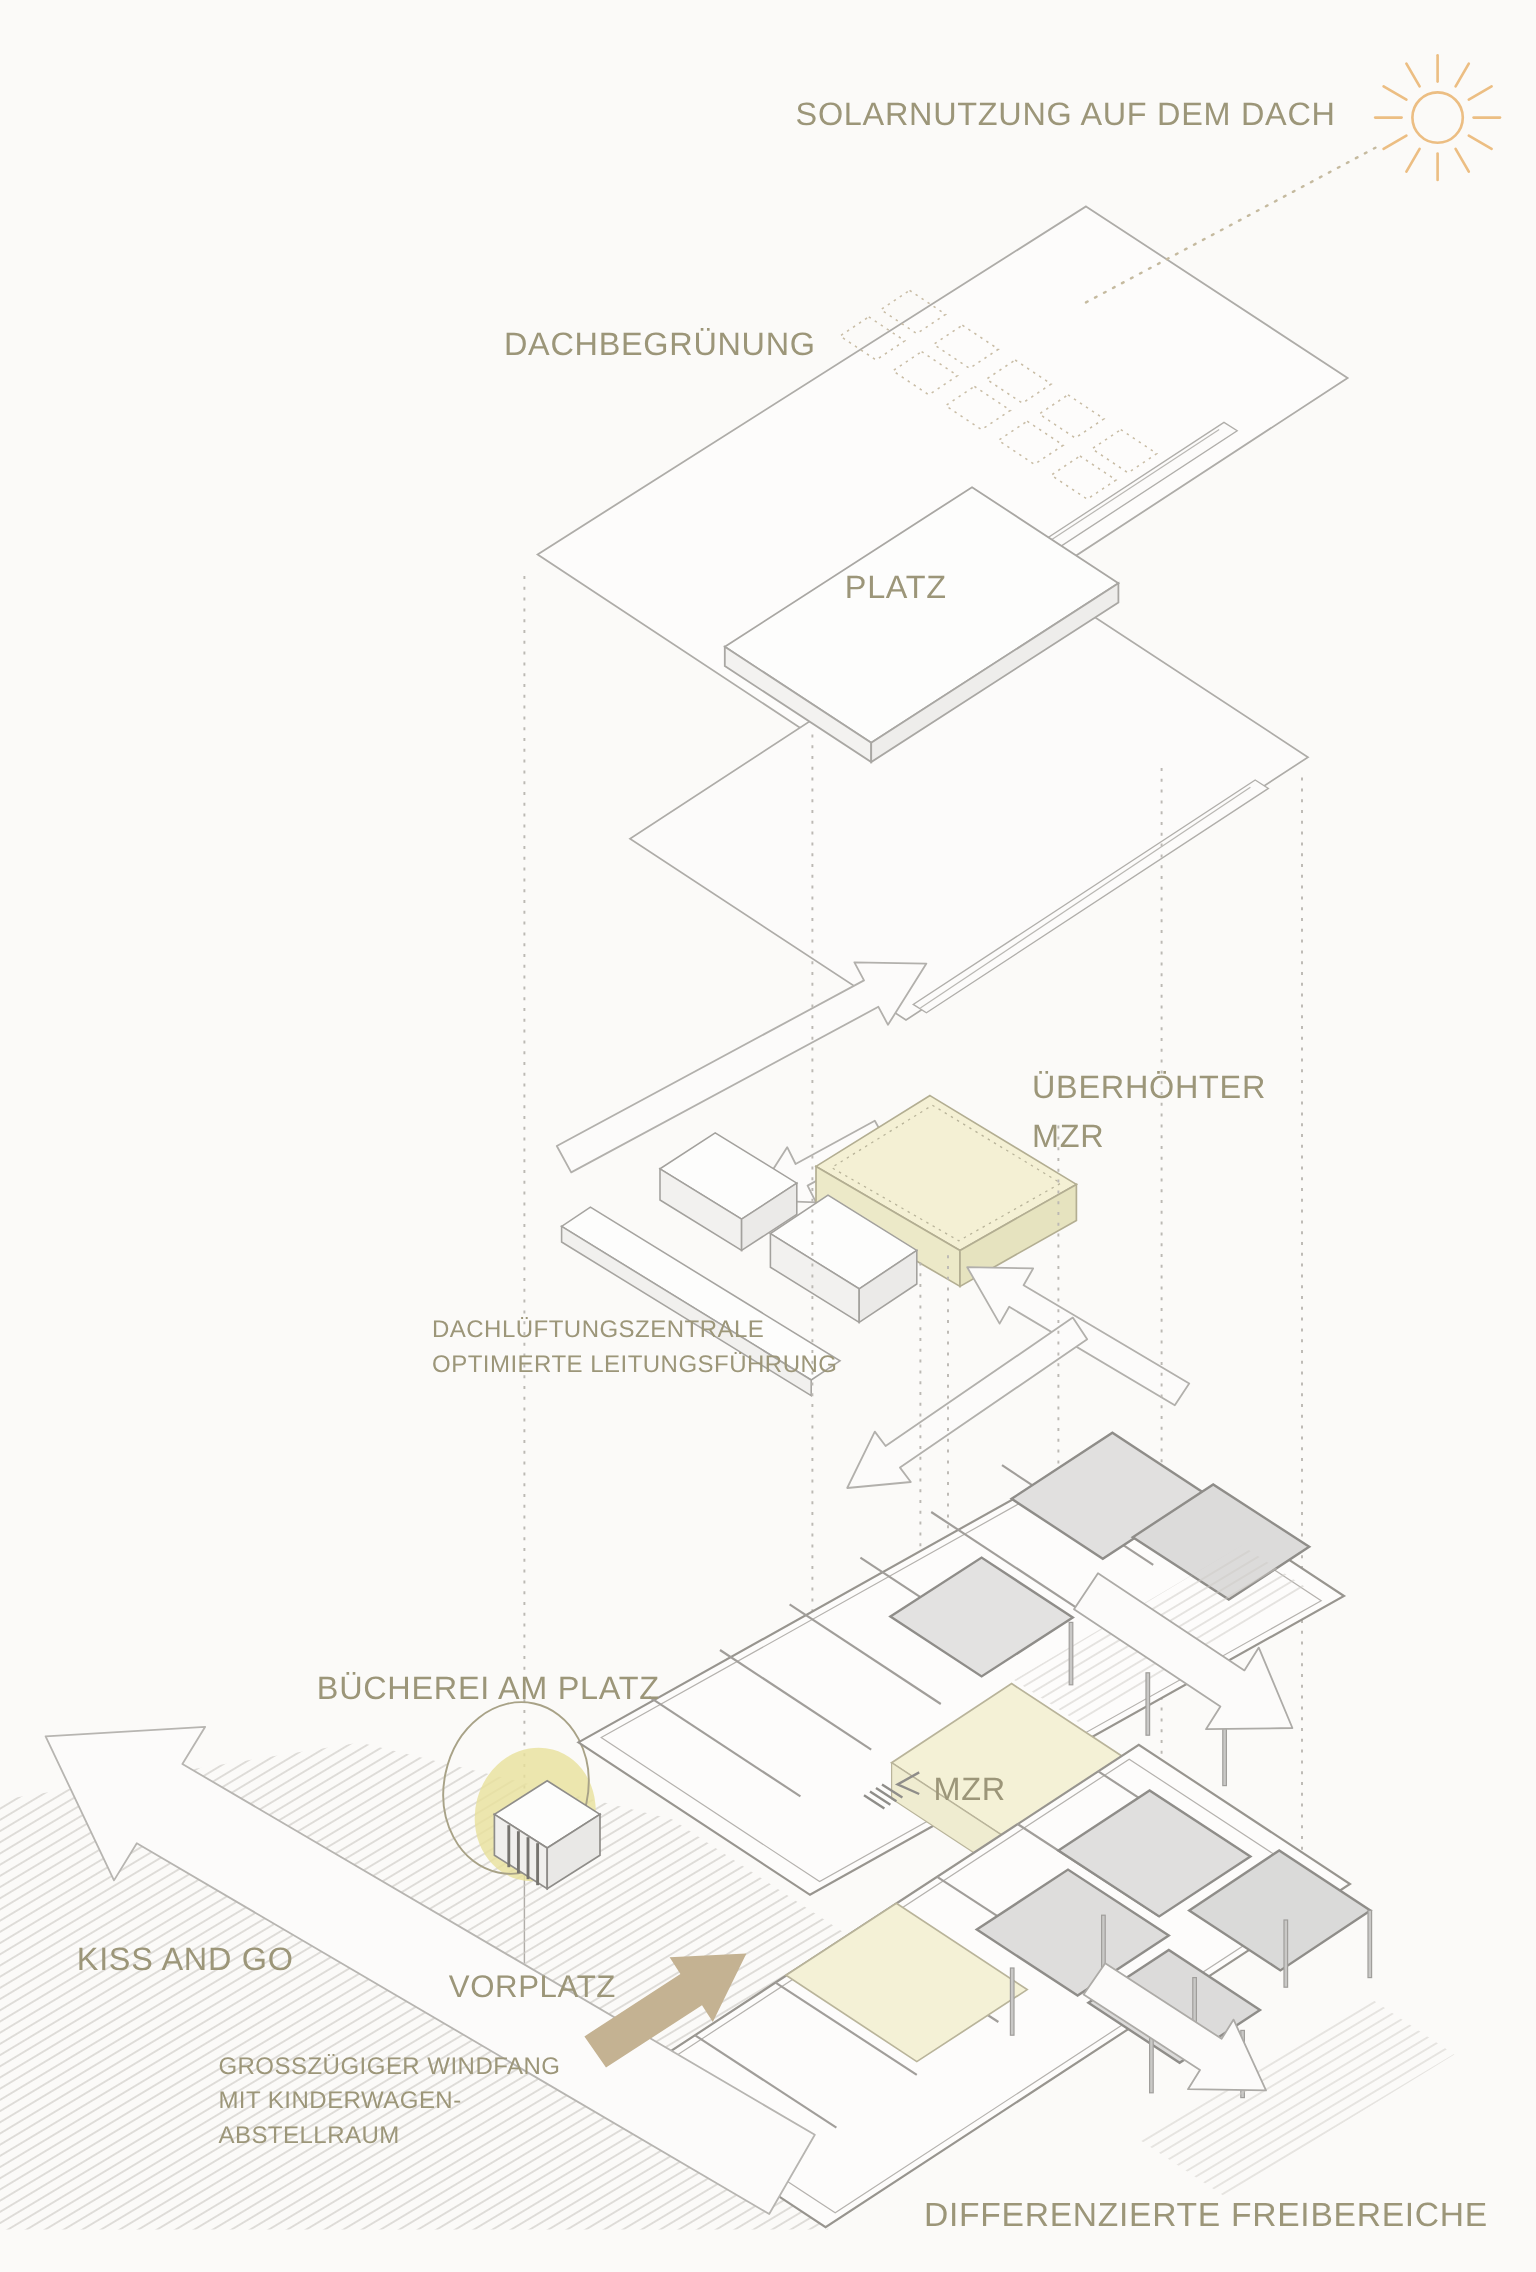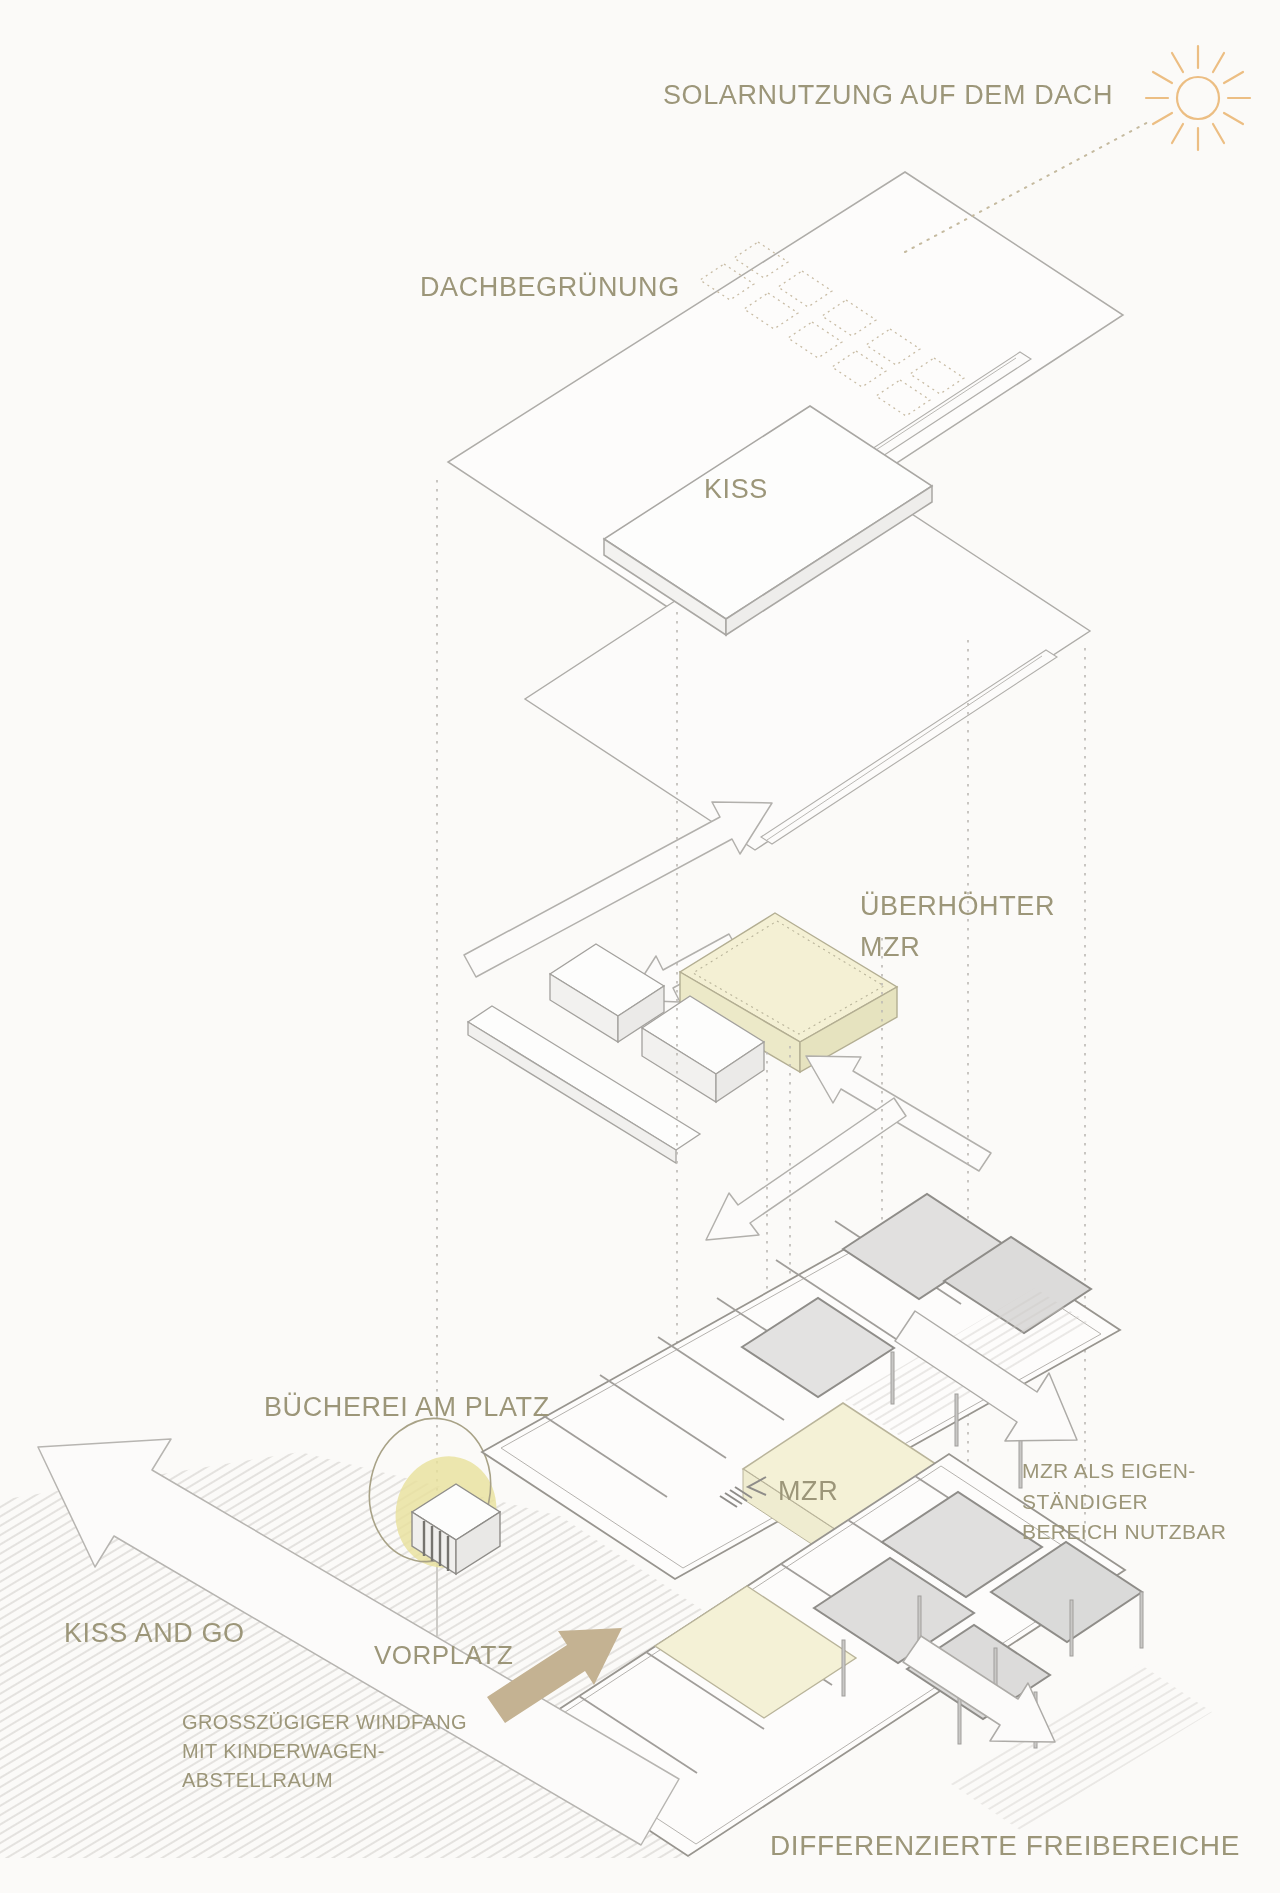--- a/index.html
+++ b/index.html
@@ -202,36 +202,35 @@
     <path d="M766 1477 L748 1487 L766 1495"></path>
     <line x1="720" y1="1496" x2="737" y2="1507"></line>
     <line x1="725" y1="1493" x2="742" y2="1504"></line>
     <line x1="730" y1="1490" x2="747" y2="1501"></line>
     <line x1="735" y1="1487" x2="752" y2="1498"></line>
   </g>
 </svg>
 
 <div class="lbl lbl-lg" style="left:663px;top:80px;">SOLARNUTZUNG AUF DEM DACH</div>
 <div class="lbl lbl-lg" style="left:420px;top:272px;">DACHBEGRÜNUNG</div>
-<div class="lbl lbl-lg" style="left:704px;top:474px;">KISS</div>
+<div class="lbl lbl-lg" style="left:704px;top:474px;">PLATZ</div>
 
 <div class="lbl lbl-lg" style="left:860px;top:846px;line-height:1.5;margin-top:40px;">
   <div>ÜBERHÖHTER</div>
   <div>MZR</div>
 </div>
 
+<div class="lbl lbl-sm" style="left:360px;top:1094px;">
+  <div>DACHLÜFTUNGSZENTRALE</div>
+  <div>OPTIMIERTE LEITUNGSFÜHRUNG</div>
+</div>
 
 <div class="lbl lbl-lg" style="left:264px;top:1392px;text-align:center;">BÜCHEREI AM PLATZ</div>
 <div class="lbl lbl-lg" style="left:778px;top:1476px;">MZR</div>
 
-<div class="lbl lbl-sm" style="left:1022px;top:1456px;font-size:21px;">
-  <div>MZR ALS EIGEN-</div>
-  <div>STÄNDIGER</div>
-  <div>BEREICH NUTZBAR</div>
-</div>
 
 <div class="lbl lbl-lg" style="left:64px;top:1618px;">KISS AND GO</div>
 <div class="lbl lbl-md" style="left:374px;top:1640px;">VORPLATZ</div>
 
 <div class="lbl lbl-lg" style="left:770px;top:1830px;font-size:28px;">DIFFERENZIERTE FREIBEREICHE</div>
 
 <div class="lbl lbl-sm" style="left:182px;top:1708px;">
   <div>GROSSZÜGIGER WINDFANG</div>
   <div>MIT KINDERWAGEN-</div>
   <div>ABSTELLRAUM</div>

